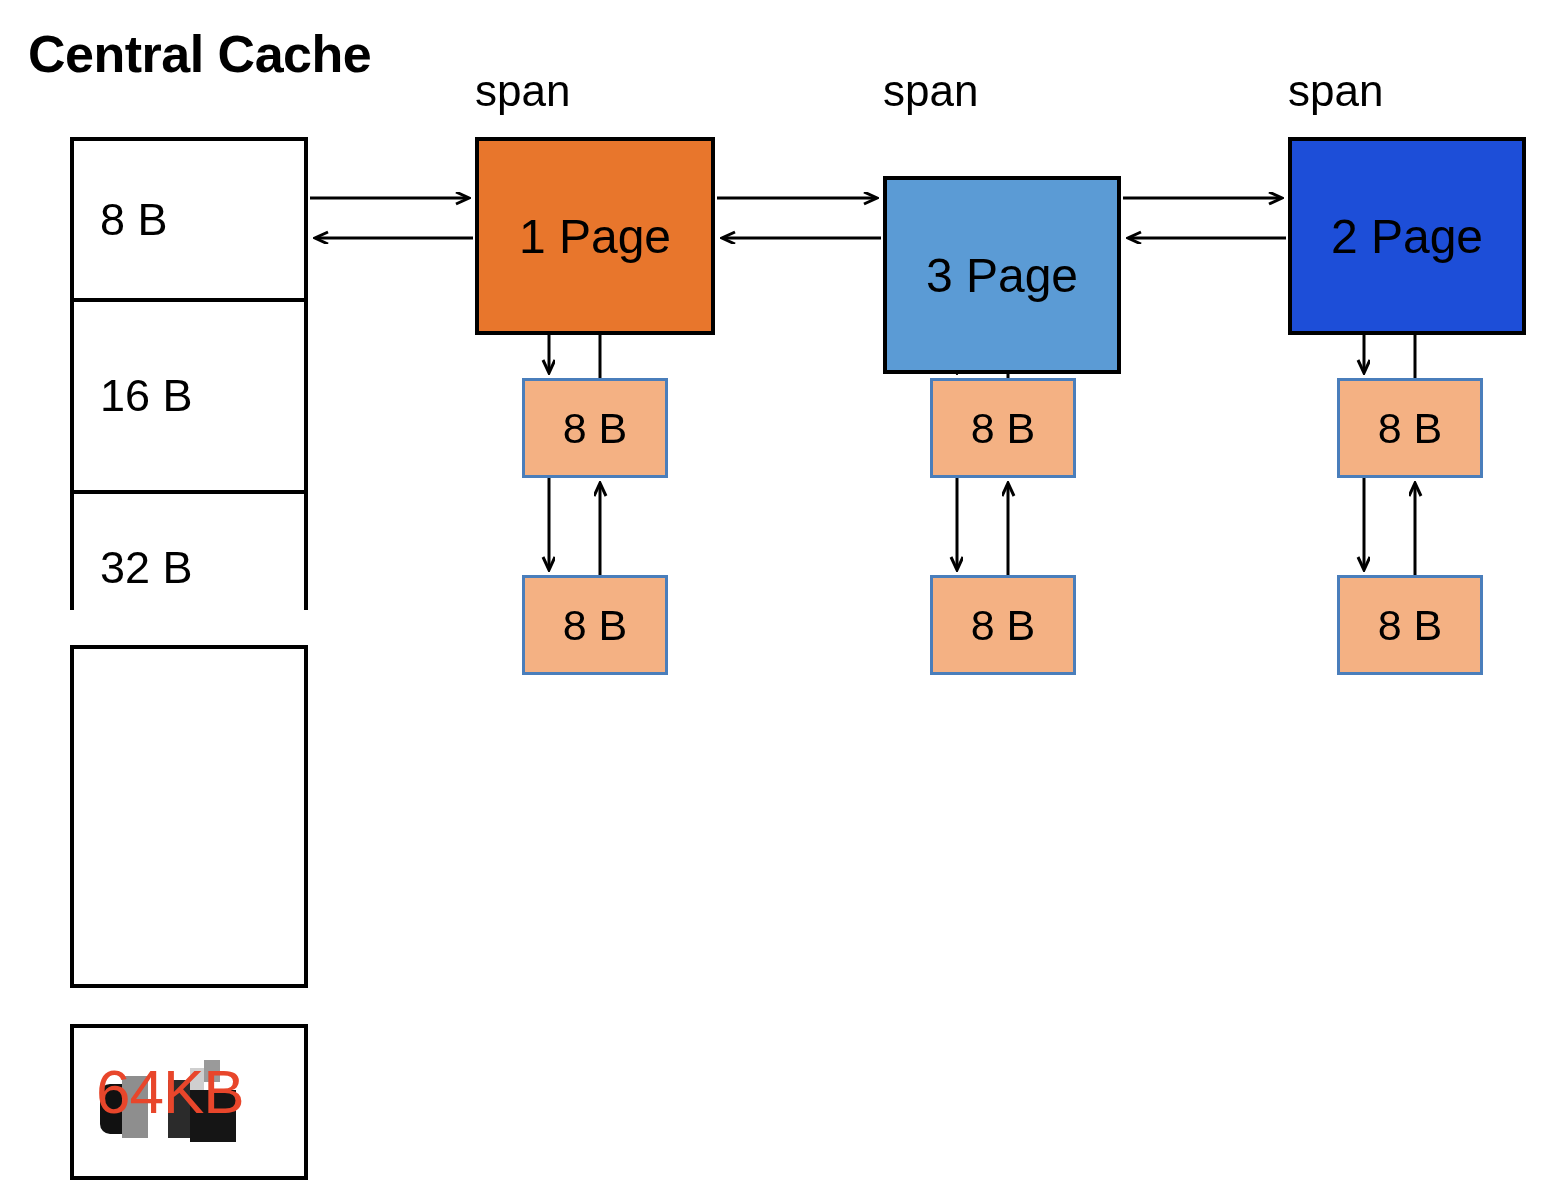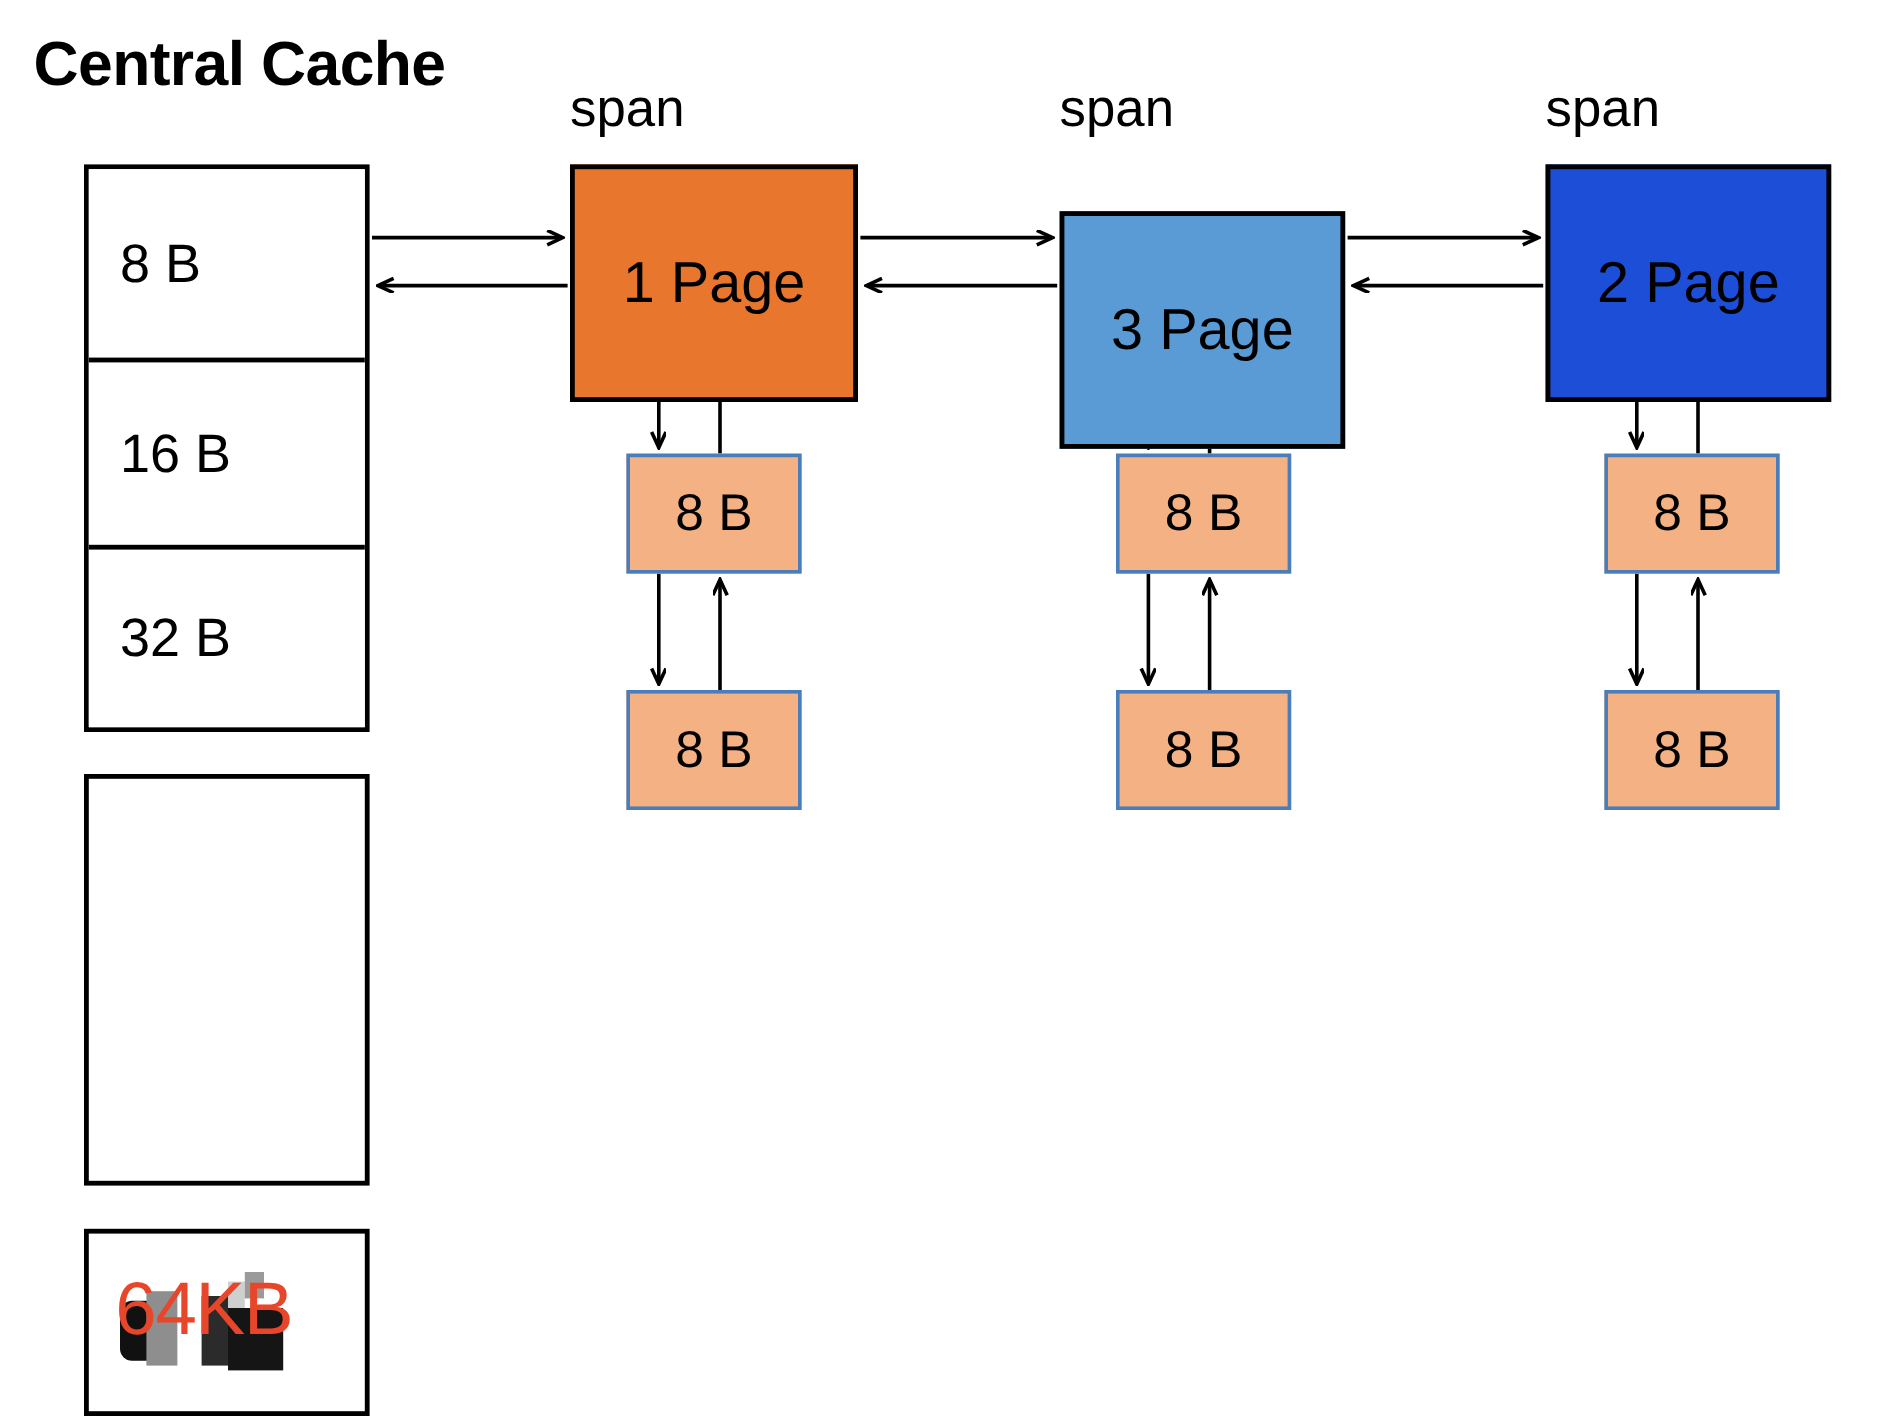--- a/index.html
+++ b/index.html
@@ -42,21 +42,21 @@
     position: relative;
     box-sizing: border-box;
     display: flex;
     align-items: center;
     padding-left: 26px;
     font-size: 45px;
     background: #ffffff;
   }
   .fl-cell + .fl-cell { border-top: 4px solid #000000; }
   #fl-cell-8b  { height: 157px; }
-  #fl-cell-16b { height: 156px; }
+  #fl-cell-16b { height: 192px; }
   #fl-cell-32b { height: 152px; }
 
   #fl-box-empty { top: 645px; width: 238px; height: 343px; }
   #fl-box-64kb  { top: 1024px; width: 238px; height: 156px; }
 
   #fl-box-64kb .cell-inner {
     position: relative;
     width: 100%;
     height: 100%;
   }

